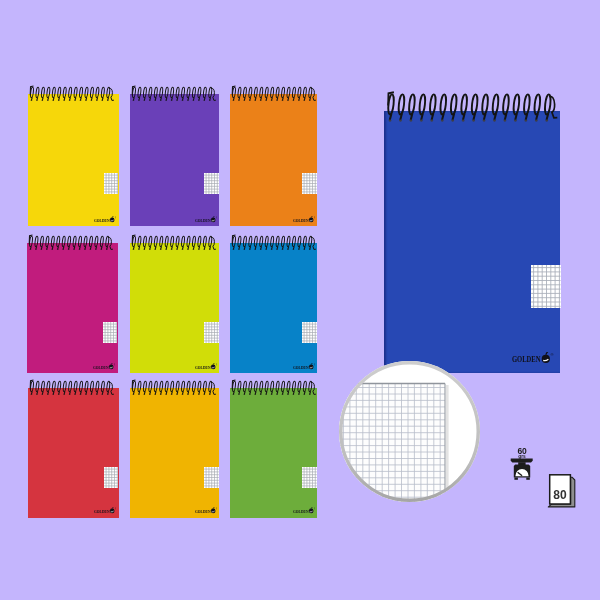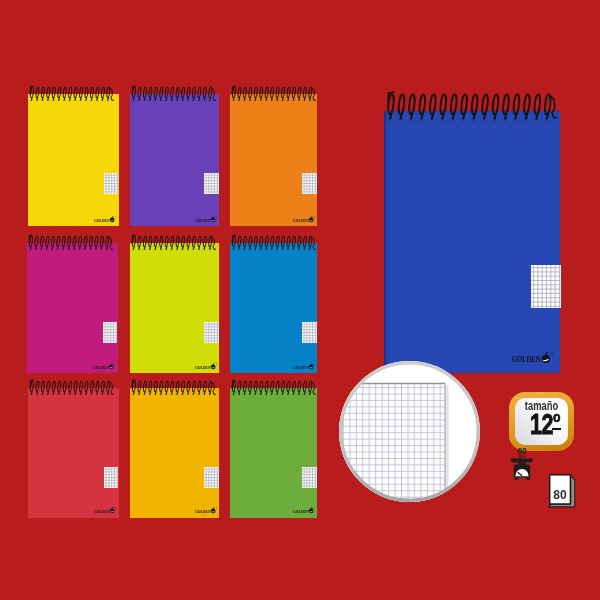--- a/index.html
+++ b/index.html
@@ -1,16 +1,16 @@
 <!DOCTYPE html>
 <html><head>
 <meta charset="utf-8">
 <style>
 html,body{margin:0;padding:0;}
-.page{position:relative;width:600px;height:600px;background:#b91c1c;overflow:hidden;font-family:"Liberation Sans",sans-serif;}
+.page{position:relative;width:600px;height:600px;background:#c4b5fd;overflow:hidden;font-family:"Liberation Sans",sans-serif;}
 .nb{position:absolute;}
 .sp{position:absolute;overflow:visible;}
 .lbl{position:absolute;background-color:#fff;}
 .lg{position:absolute;line-height:1;}
 </style>
 </head>
 <body>
 <div class="page">
 
 <div class="nb" style="left:28px;top:94px;width:90.5px;height:132px;background:#F6D70A;"></div>
@@ -897,27 +897,20 @@
 <line x1="0" y1="28.5" x2="112" y2="28.5" stroke="#90959c" stroke-width="1.4"></line>
 <line x1="112" y1="28.5" x2="112" y2="154" stroke="#9499a0" stroke-width="1.1"></line>
 <rect x="113" y="30" width="2.6" height="124" fill="#e3e3e3"></rect>
 </g>
 <circle cx="76.5" cy="76.5" r="70.5" fill="none" stroke="url(#ring)" stroke-width="7"></circle>
 <circle cx="76.5" cy="76.5" r="74.2" fill="none" stroke="#e8e8e8" stroke-width="1.2"></circle>
 <path d="M18,120 a73,73 0 0 0 117,0" fill="none" stroke="#999999" stroke-width="2.4" opacity="0.35" transform="translate(0,2)"></path>
 </g>
     </svg>
 
-<div style="position:absolute;left:509px;top:391.5px;width:65px;height:59px;border-radius:16px;background:linear-gradient(168deg,#f1b04a 0%,#e8a028 40%,#d98e14 74%,#c47d0b 100%);">
-<div style="position:absolute;left:6px;top:6px;right:6px;bottom:6px;border-radius:10px;background:linear-gradient(45deg,#d7d7dc 0%,#f0f0f3 42%,#ffffff 75%);"></div>
-<div style="position:absolute;left:0;top:8px;width:100%;text-align:center;font-size:12px;font-weight:700;color:#2f2f31;transform:scale(0.78,1);line-height:1;">tamaño</div>
-<div style="position:absolute;left:20.5px;top:18.4px;font-size:29px;font-weight:700;color:#141414;line-height:1;letter-spacing:-0.5px;transform:scale(0.74,1);transform-origin:left top;-webkit-text-stroke:0.9px #141414;">12</div>
-<div style="position:absolute;left:44px;top:17.8px;font-size:15px;font-weight:700;color:#141414;line-height:1;transform:scale(0.82,1);transform-origin:left top;-webkit-text-stroke:0.6px #141414;">o</div>
-<div style="position:absolute;left:43.2px;top:36.2px;width:8.6px;height:2.2px;background:#141414;"></div>
-</div>
 
 <div style="position:absolute;left:508px;top:444px;width:28px;height:40px;">
 <svg style="position:absolute;left:0;top:0;" width="28" height="16" viewBox="0 0 28 16">
 <text x="14" y="9.5" text-anchor="middle" font-family="Liberation Sans,sans-serif" font-size="8.5" font-weight="700" fill="#1d1d1d" letter-spacing="-0.3">60</text>
 <text x="14" y="13.8" text-anchor="middle" font-family="Liberation Sans,sans-serif" font-size="4.8" font-weight="700" fill="#1d1d1d">grs</text>
 </svg>
 <svg style="position:absolute;left:1px;top:14px;" width="26" height="24" viewBox="0 0 26 24">
 <path d="M1.7,0.6 h22 v2.2 l-1.7,1.6 h-18.6 l-1.7,-1.6 z" fill="#1d1d1d"></path>
 <rect x="9.2" y="4.2" width="7.4" height="3" fill="#1d1d1d"></rect>
 <path d="M4.8,7.9 l1.3,-1.3 h13.6 l1.5,1.3 v11.6 h-16.4 z" fill="#1d1d1d"></path>

